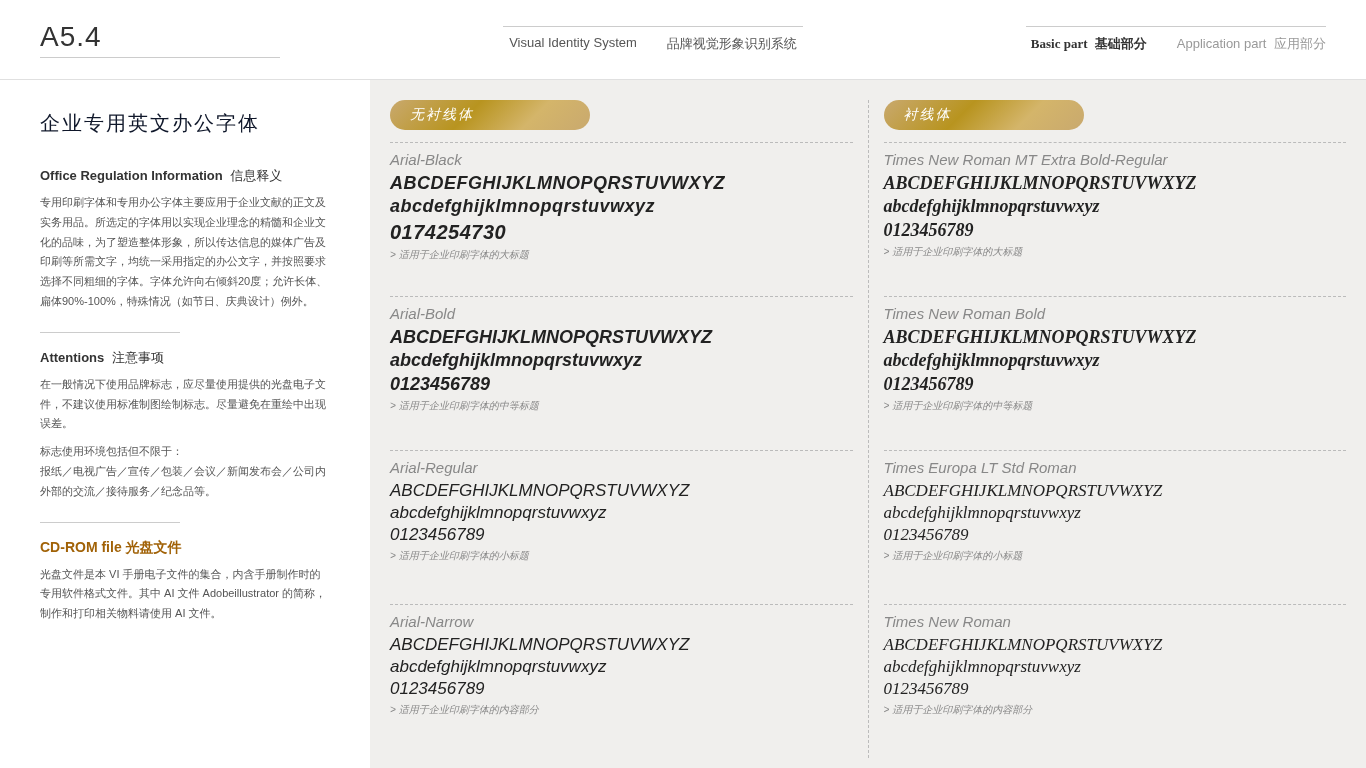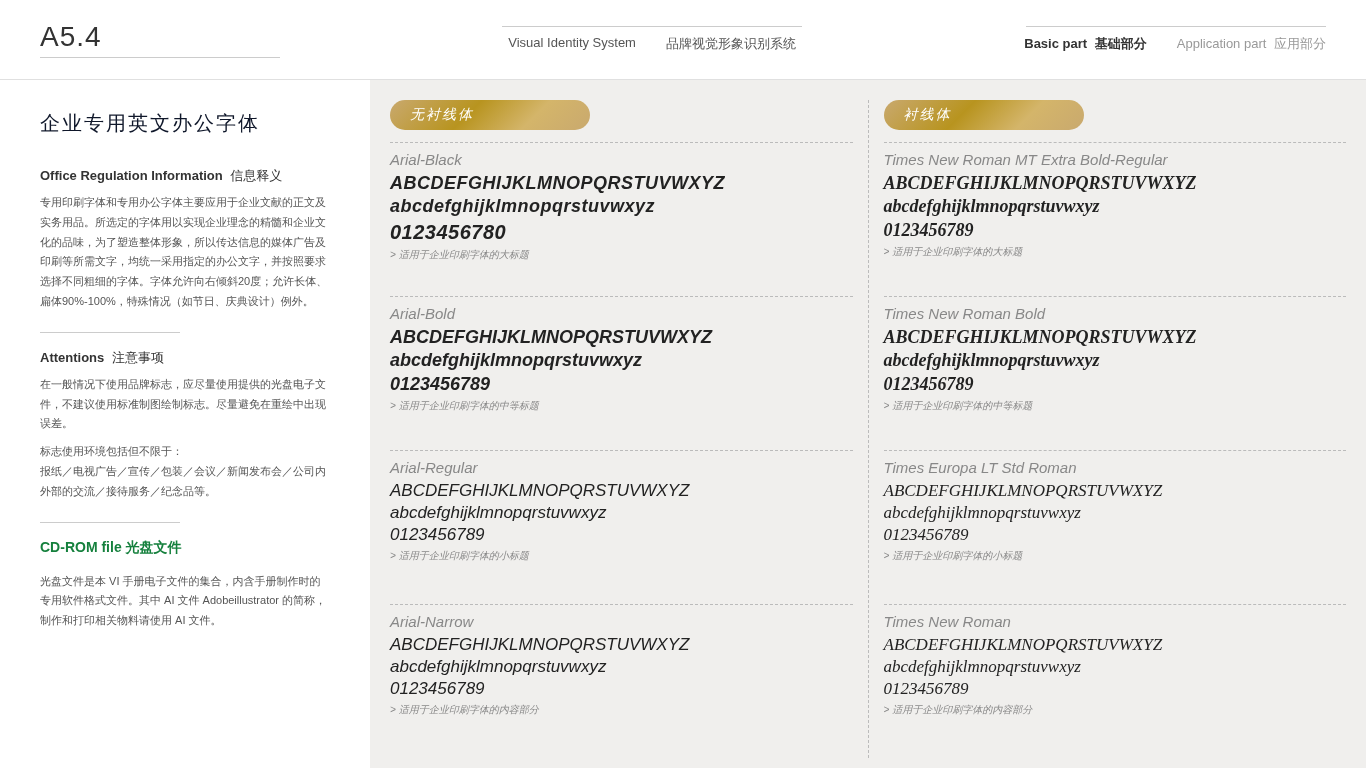--- a/index.html
+++ b/index.html
@@ -68,20 +68,21 @@
       align-items: flex-end;
     }
     .header-right-labels {
       display: flex;
       gap: 30px;
       align-items: center;
     }
     .header-right-labels .basic-part {
       font-size: 13px;
       color: #333;
+      font-family: Liberation Serif, serif;
     }
     .header-right-labels .basic-part strong {
       font-weight: 700;
     }
     .header-right-labels .app-part {
       font-size: 13px;
       color: #999;
     }
 
     
@@ -136,22 +137,22 @@
     }
     .sidebar-section-title-2 {
       font-size: 13px;
       font-weight: 700;
       color: #333;
       margin-bottom: 8px;
     }
     .cd-title {
       font-size: 14px;
       font-weight: 700;
-      color: #15803d;
-      margin-bottom: 15px;
+      color: #a16207;
+      margin-bottom: 8px;
     }
 
     
     .content {
       flex: 1;
       background: #f0efed;
       padding: 20px 20px 10px 20px;
       overflow: hidden;
     }
 
@@ -335,21 +336,21 @@
     <div class="font-columns">
 
       <div class="font-col">
         <div class="cat-label">无衬线体</div>
 
         <div class="font-entry">
           <div class="font-name">Arial-Black</div>
           <div class="font-display-black">
             <span>ABCDEFGHIJKLMNOPQRSTUVWXYZ</span><br>
             <span>abcdefghijklmnopqrstuvwxyz</span><br>
-            <span style="font-size:20px;">0123456780</span>
+            <span style="font-size:20px;">0174254730</span>
           </div>
           <div class="font-desc">适用于企业印刷字体的大标题</div>
         </div>
 
         <div class="font-entry">
           <div class="font-name">Arial-Bold</div>
           <div class="font-display-bold">
             <span>ABCDEFGHIJKLMNOPQRSTUVWXYZ</span><br>
             <span>abcdefghijklmnopqrstuvwxyz</span><br>
             <span>0123456789</span>

